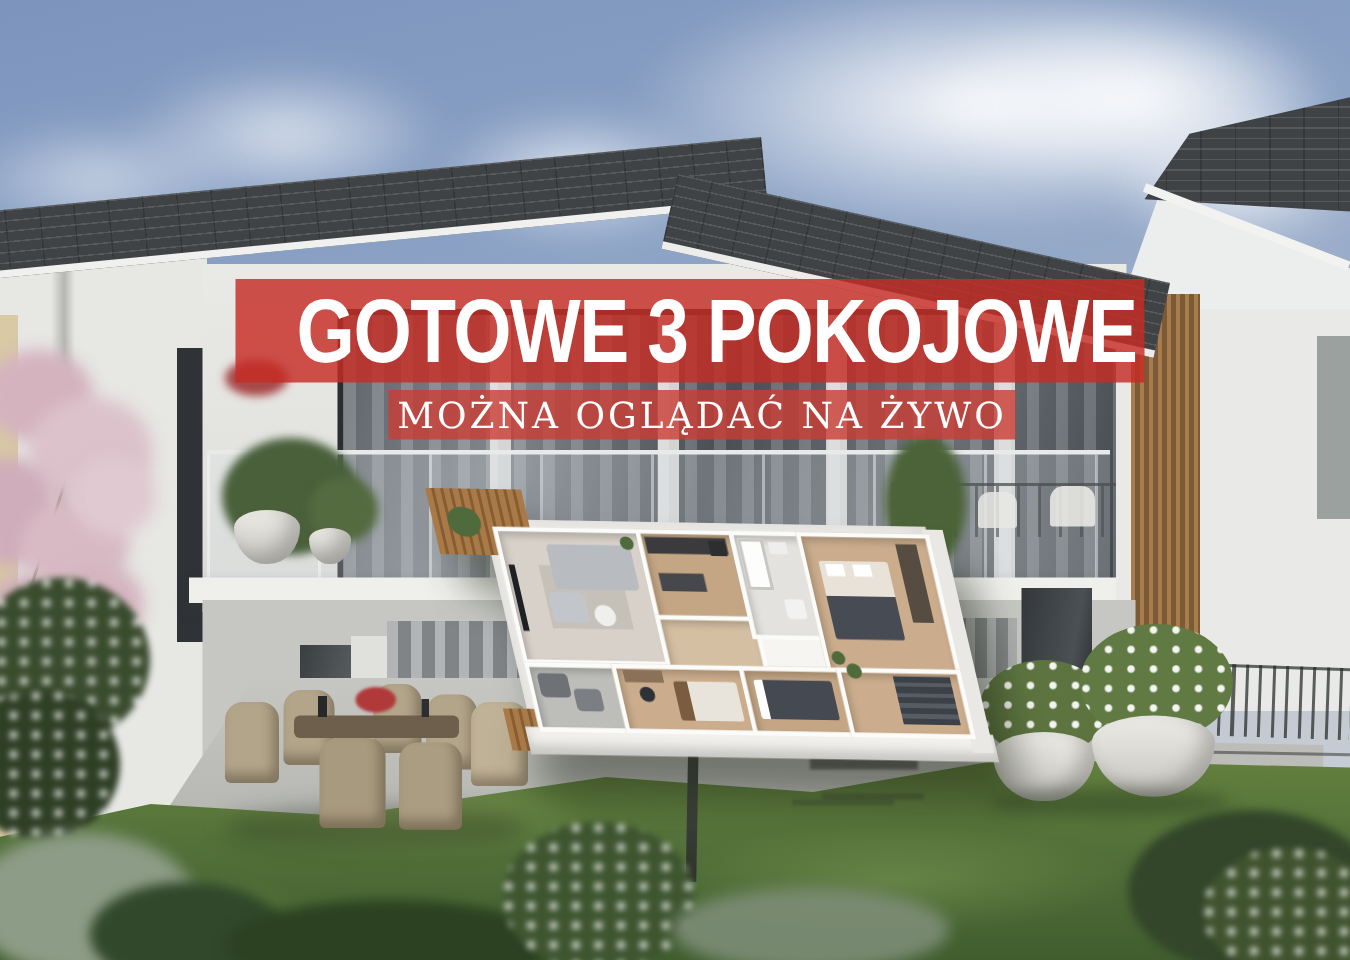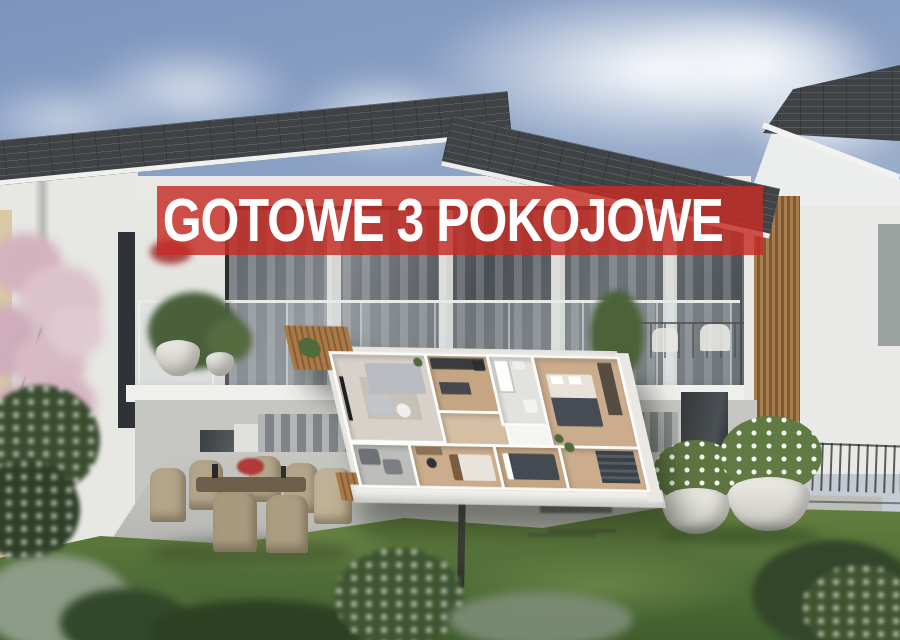--- a/index.html
+++ b/index.html
@@ -84,21 +84,21 @@
   .fence-rail{left:655px;top:500px;width:245px;height:2px;background:rgba(40,44,40,.5);transform:rotate(1deg);}
   .speckle{background-image:radial-gradient(circle at 4px 4px,rgba(255,255,255,.92) 0 2px,transparent 3px);
            background-size:15px 13px;}
   .chair{position:absolute;background:#b3a58a;border-radius:12px 12px 4px 4px;
          box-shadow:inset -4px -6px 8px rgba(60,50,35,.4);}
   .pot{position:absolute;background:linear-gradient(180deg,#ecebe6,#c7c5bf);
        border-radius:50% 50% 48% 48% / 32% 32% 68% 68%;box-shadow:inset -8px -6px 12px rgba(90,90,85,.35);}
   .branch{position:absolute;background:#6f5a4c;}
   
   .banner1{left:157px;top:186px;width:606px;height:69px;background:rgba(198,44,36,.82);
-           display:flex;align-items:center;justify-content:flex-start;z-index:40;}
+           display:flex;align-items:center;justify-content:flex-end;z-index:40;}
   .banner1 span{color:#fff;font-weight:700;font-size:51px;letter-spacing:-1px;
            transform:scaleY(1.18) scaleX(.98);white-space:nowrap;}
   .banner2{left:259px;top:260px;width:418px;height:33px;background:rgba(203,60,52,.80);
            display:flex;align-items:center;justify-content:center;z-index:40;}
   .banner2 span{color:#fff;font-family:"DejaVu Serif","Liberation Serif",serif;
            font-size:24px;letter-spacing:2px;white-space:nowrap;}
   
   .floorplan{left:322px;top:346px;width:295px;height:140px;
       transform:rotate(1deg) skewX(14deg);transform-origin:0 0;z-index:30;
       background:#f6f5f2;box-shadow:inset 0 0 22px rgba(0,0,0,.16);
@@ -273,14 +273,17 @@
 
     <div class="fp-room wood1" style="left:213px;top:95px;width:77px;height:40px;">
       <div class="fp-f" style="left:34px;top:2px;width:38px;height:32px;background:repeating-linear-gradient(0deg,#3c4148 0 4px,#565c64 4px 7px);"></div>
       <div class="blob" style="left:4px;top:-6px;width:10px;height:10px;background:#4f6b3c;"></div>
     </div>
   </div>
 
   <div class="abs banner1">
     <span>GOTOWE 3 POKOJOWE</span>
   </div>
+  <div class="abs banner2">
+    <span>MOŻNA OGLĄDAĆ NA ŻYWO</span>
+  </div>
 
 </div>
 
 </body></html>

